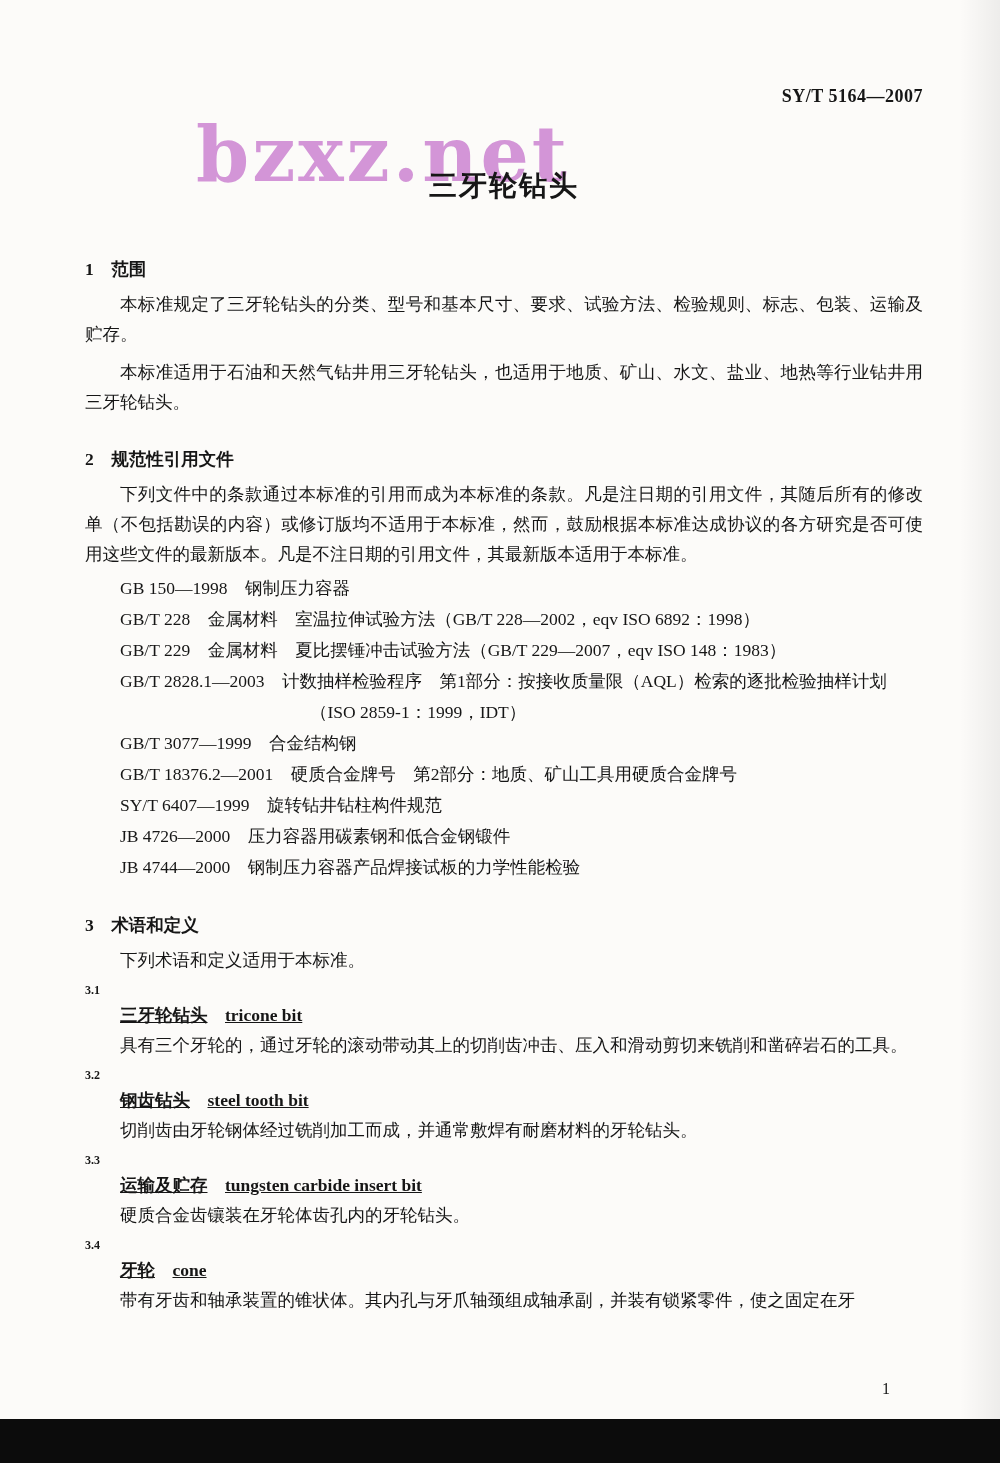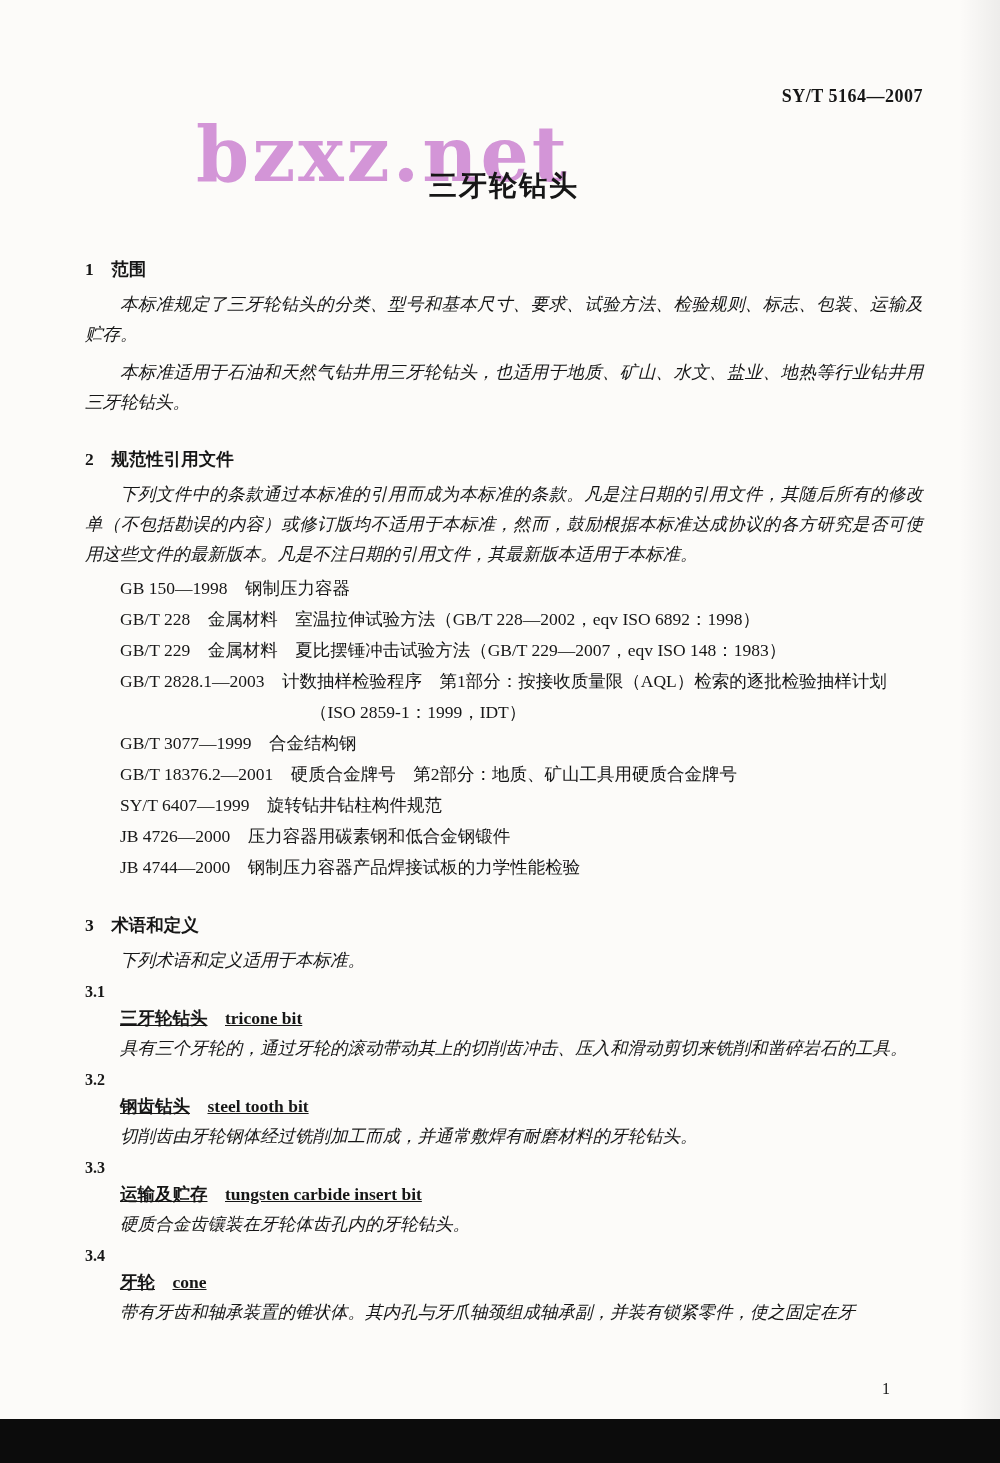--- a/index.html
+++ b/index.html
@@ -40,28 +40,28 @@
     font-size: 28px; font-weight: 700; letter-spacing: 2px;
   }
   .sec { margin-top: 30px; }
   .sec-scope { margin-top: 52px; }
   .sec-heading { font-size: 17.5px; font-weight: 700; margin: 0; }
   .sec3-heading-gap { margin-top: 24px; }
   .para {
     font-size: 17.5px; line-height: 30px; text-align: justify;
     margin: 8px 0 0 0;
   }
-  .indent { text-indent: 2em; font-style: italic; }
+  .indent { text-indent: 2em; }
   .ref-list { margin: 4px 0 0 35px; }
   .ref {
     font-size: 17.5px; line-height: 31px; text-align: left;
     padding-left: 190px; text-indent: -190px; white-space: pre-wrap;
   }
   .term { margin-top: 4px; }
-  .term-num { font-size: 16px; font-weight: 700; margin-top: 8px; }
+  .term-num { font-size: 12px; font-weight: 700; margin-top: 8px; }
   .term-line { margin: 5px 0 0 2em; font-size: 17.5px; font-weight: 700; text-decoration: underline; }
   .term-en { margin-left: 1em; }
   .def { margin-top: 3px; }
   .page-number {
     position: absolute; top: 1380px; right: 110px;
     font-size: 16px; z-index: 3;
   }
 </style>
 </head>
 <body>

